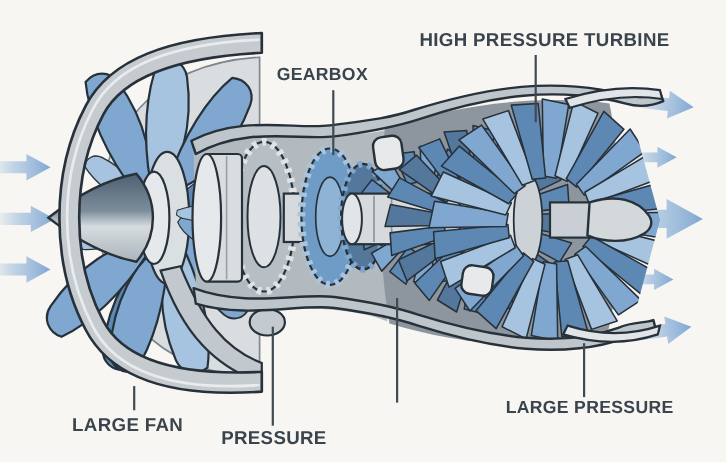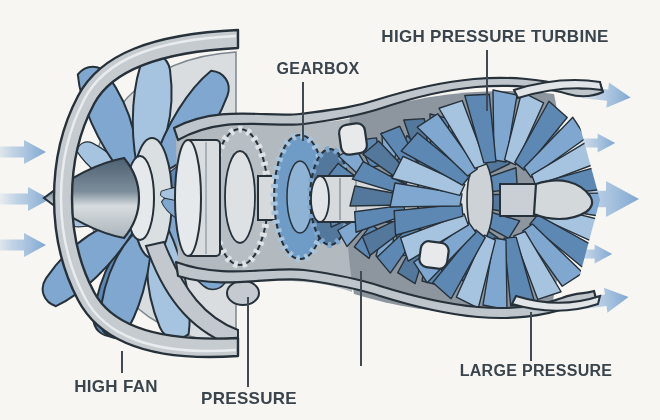--- a/index.html
+++ b/index.html
@@ -207,20 +207,20 @@
     <line class="leader" x1="487" y1="50" x2="487" y2="111"></line>
     <line class="leader" x1="303" y1="82" x2="303" y2="141"></line>
     <line class="leader" x1="122" y1="351" x2="122" y2="373"></line>
     <line class="leader" x1="248" y1="297" x2="248" y2="387"></line>
     <line class="leader" x1="361" y1="271" x2="361" y2="366"></line>
     <line class="leader" x1="531" y1="312" x2="531" y2="361"></line>
   </g>
 </svg>
 
 <div class="lbl" style="left:495px;top:27px;">HIGH PRESSURE TURBINE</div>
-<div class="lbl small" style="left:318px;top:60px;">GEARBOX</div>
-<div class="lbl" style="left:116px;top:377px;">HIGH FAN</div>
+<div class="lbl small" style="left:293px;top:60px;">GEARBOX</div>
+<div class="lbl" style="left:116px;top:377px;">LARGE FAN</div>
 <div class="lbl" style="left:249px;top:389px;">PRESSURE</div>
 <div class="lbl small" style="left:536px;top:362px;">
   <div>LARGE PRESSURE</div>
 </div>
 
 </div>
 
 </body></html>

